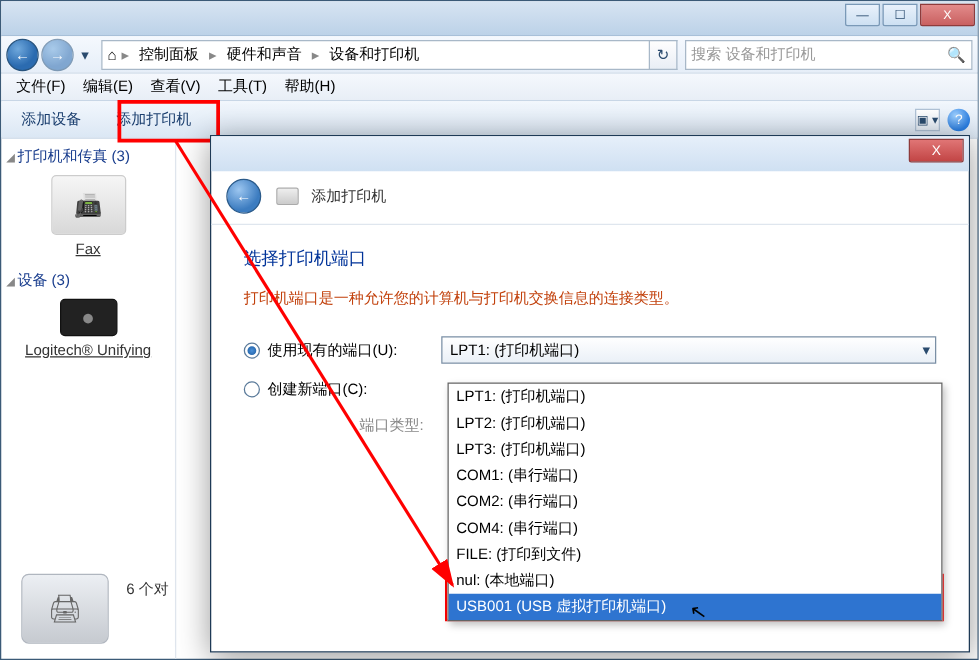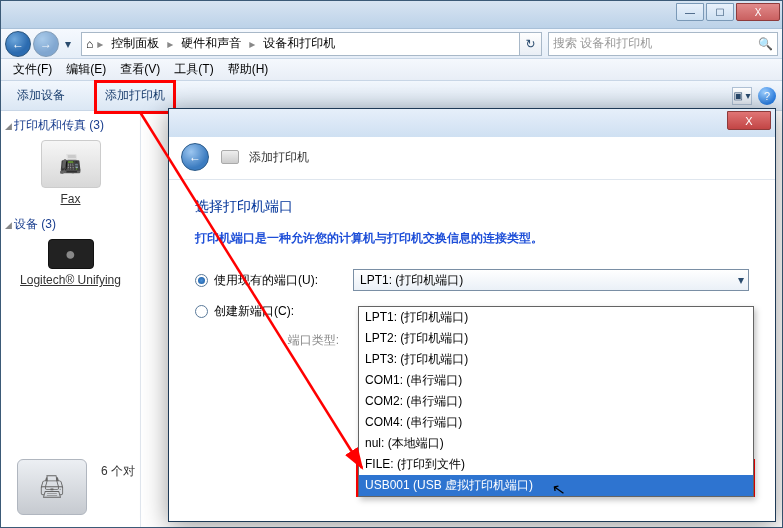--- a/index.html
+++ b/index.html
@@ -19,21 +19,21 @@
   .addr { flex:1; height:24px; border:1px solid #a8b8c8; background:#fff; display:flex; align-items:center; padding:0 4px; gap:4px; }
   .addr .crumb { padding:2px 4px;font-family:Liberation Serif, serif; }
   .addr .sep { color:#888; }
   .refresh { width:22px; height:24px; border:1px solid #a8b8c8; border-left:none; display:flex; align-items:center; justify-content:center; color:#2a4b6e; background:linear-gradient(#fefefe,#e9eef5);}
   .searchbox { width:230px; height:24px; border:1px solid #a8b8c8; background:#fff; margin-left:6px; display:flex; align-items:center; padding:0 4px; color:#999; }
   .searchbox .sicon { margin-left:auto; color:#2a6ab0; }
   
   .menubar { height:22px; background:linear-gradient(to bottom,#f5f8fd,#e8eef6); border-bottom:1px solid #c8d6e6; display:flex; align-items:flex-end; padding:0 6px; gap:2px; }
   .menuitem { padding:2px 6px; }
   
-  .toolbar { height:30px; background:linear-gradient(to bottom,#f2f7fd,#dbe7f4); display:flex; align-items:center; padding:0 6px; gap:20px; border-bottom:1px solid #c8d6e6; position:relative; }
+  .toolbar { height:30px; background:linear-gradient(to bottom,#f2f7fd,#dbe7f4); display:flex; align-items:center; padding:0 6px; gap:8px; border-bottom:1px solid #c8d6e6; position:relative; }
   .toolbtn { padding:4px 10px; color:#1a3e6e; }
   .toolbtn.inmenu { }
   .tool-right { margin-left:auto; display:flex; align-items:center; gap:6px; }
   .iconbtn { width:20px; height:18px; border:1px solid #b0c2d6; background:linear-gradient(#fff,#e4ecf6); display:flex; align-items:center; justify-content:center; font-size:10px; color:#2a4b6e; }
   .help { width:18px; height:18px; border-radius:50%; background:radial-gradient(circle at 35% 30%,#9ed0ff,#2a7de0 70%); color:#fff; display:flex; align-items:center; justify-content:center; font-size:11px;}
   
   .content { display:flex; height:calc(100% - 28px - 30px - 22px - 30px); }
   .tree { width:140px; border-right:1px solid #e0e6ee; padding:6px 4px; overflow:hidden; }
   .group { margin-bottom:10px; }
   .grouphdr { color:#1a3e8e; font-size:12px; display:flex; align-items:center; gap:2px; margin-bottom:6px; }
@@ -51,21 +51,21 @@
   
   .dialog { position:absolute; left:168px; top:108px; width:608px; height:414px; border:1px solid #1e3a56; background:#fff; box-shadow:0 4px 24px rgba(0,0,0,.4); }
   .dlg-titlebar { height:28px; background:linear-gradient(to bottom,#e6effa,#cfe0f2); display:flex; justify-content:flex-end; align-items:flex-start; }
   .dlg-close { width:44px; height:19px; margin:2px 4px 0 0; border:1px solid #8e3b3b; border-radius:0 0 2px 2px; background:linear-gradient(to bottom,#e07575,#c24545); color:#fff; display:flex; align-items:center; justify-content:center; font-size:11px;}
   .dlg-header { display:flex; align-items:center; gap:10px; padding:6px 12px 8px; border-bottom:1px solid #dfe6ee; }
   .backarrow { width:28px; height:28px; border-radius:50%; background:radial-gradient(circle at 35% 30%,#9cc6f0,#3c7cc0 65%); color:#fff; display:flex; align-items:center; justify-content:center; border:1px solid #2a5a8a; }
   .prn { width:18px; height:14px; background:linear-gradient(#eee,#ccc); border:1px solid #aaa; border-radius:2px; margin-left:2px;}
   .dlg-title { color:#333; }
   .dlg-body { padding:10px 26px; }
   .dlg-h { color:#003399; font-size:14px; margin:8px 0 14px 0; }
-  .dlg-desc { color:#1d4ed8; margin-bottom:22px;font-weight:bold; }
+  .dlg-desc { color:#c2410c; margin-bottom:22px; }
   .optrow { display:flex; align-items:center; margin:12px 0; gap:8px; }
   .optrow label { width:150px; display:flex; align-items:center; gap:6px; }
   .radio { width:13px; height:13px; border:1px solid #5a7a9a; border-radius:50%; background:#fff; display:inline-block; position:relative;}
   .radio.checked::after { content:""; position:absolute; left:2px; top:2px; width:7px; height:7px; border-radius:50%; background: radial-gradient(circle,#4a90d9,#1b5a9e); }
   .select { flex:1; height:22px; border:1px solid #7a8fa5; background:linear-gradient(#fff,#eaf0f7); display:flex; align-items:center; padding:0 6px; position:relative; }
   .select .caret { position:absolute; right:4px; color:#2a4b6e; }
   .drop { position:absolute; left:358px; top:306px; width:396px; border:1px solid #646464; background:#fff; box-shadow:2px 3px 6px rgba(0,0,0,.25); z-index:5; }
   .drop .opt { padding:2px 6px; white-space:nowrap; }
   .drop .opt.sel { background:#2e74d0; color:#fff; }
   .porttype-row { display:flex; align-items:center; margin:12px 0; gap:8px; color:#888;}
@@ -196,22 +196,22 @@
   </div>
 </div>
 
 <div class="drop" id="dropdown">
     <div class="opt">LPT1: (打印机端口)</div>
     <div class="opt">LPT2: (打印机端口)</div>
     <div class="opt">LPT3: (打印机端口)</div>
     <div class="opt">COM1: (串行端口)</div>
     <div class="opt">COM2: (串行端口)</div>
     <div class="opt">COM4: (串行端口)</div>
+    <div class="opt">FILE: (打印到文件)</div>
     <div class="opt">nul: (本地端口)</div>
-    <div class="opt">FILE: (打印到文件)</div>
     <div class="opt sel">USB001 (USB 虚拟打印机端口)</div>
   </div>
 
 <div class="highlight-box" style="left:356px; top:459px; width:399px; height:38px; border-width:2px;"></div>
 
 <svg class="arrow-svg" width="783" height="528">
   <defs>
     <marker id="ah" markerWidth="10" markerHeight="10" refX="8" refY="3" orient="auto">
       <path d="M0,0 L0,6 L9,3 z" fill="#ff0000"></path>
     </marker>

